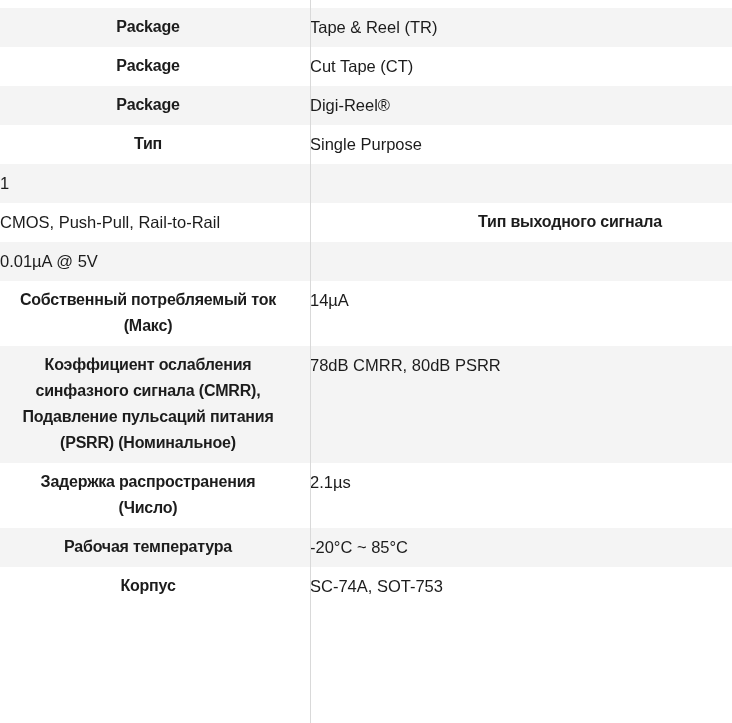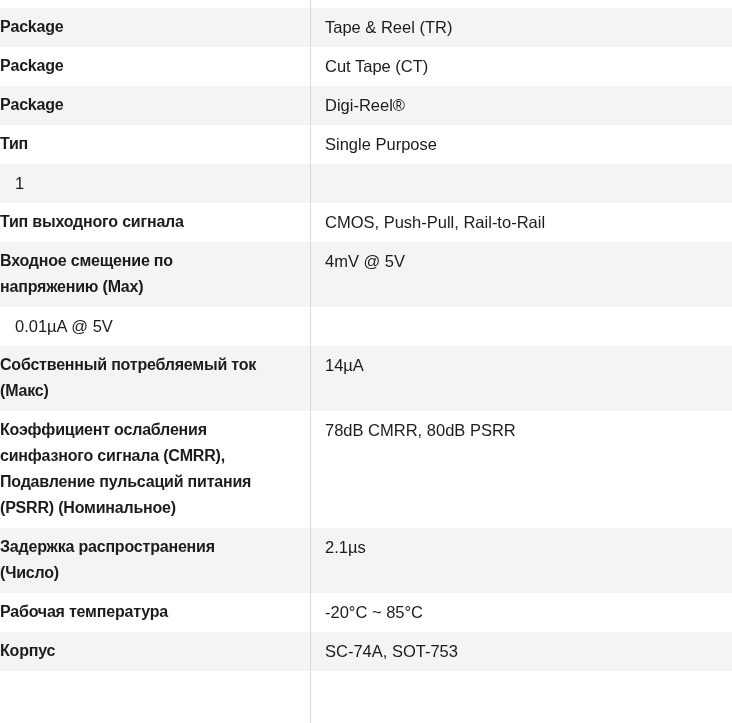--- a/index.html
+++ b/index.html
@@ -29,28 +29,27 @@
   .cell {
     padding-top: 6px;
     padding-bottom: 7px;
     line-height: 26px;
     white-space: pre-line;
   }
   .label-cell {
     width: 310px;
     box-sizing: border-box;
     padding-right: 14px;
-    text-align: left;
+    text-align: center;
     font-weight: bold;
     font-size: 16px;
     letter-spacing: -0.2px;
   }
   .value-cell {
     flex: 1;
-    padding-left: 15px;
     font-size: 16.5px;
   }
   .column-divider {
     position: absolute;
     left: 310px;
     top: 0;
     bottom: 0;
     width: 1px;
     background: #d9d9d9;
   }
@@ -80,30 +79,25 @@
     <div class="spec-row">
       <div class="cell label-cell">Тип</div>
       <div class="cell value-cell">Single Purpose</div>
     </div>
 
     <div class="spec-row">
       <div class="cell value-cell">1</div>
     </div>
 
     <div class="spec-row">
+      <div class="cell value-cell">CMOS, Push-Pull, Rail-to-Rail</div>
       <div class="cell label-cell">Тип выходного сигнала</div>
-      <div class="cell value-cell">CMOS, Push-Pull, Rail-to-Rail</div>
     </div>
 
 
-    <div class="spec-row">
-      <div class="cell label-cell">Входное смещение по
-напряжению (Max)</div>
-      <div class="cell value-cell">4mV @ 5V</div>
-    </div>
 
     <div class="spec-row">
       <div class="cell value-cell">0.01µA @ 5V</div>
     </div>
 
     <div class="spec-row">
       <div class="cell label-cell">Собственный потребляемый ток
 (Макс)</div>
       <div class="cell value-cell">14µA</div>
     </div>

